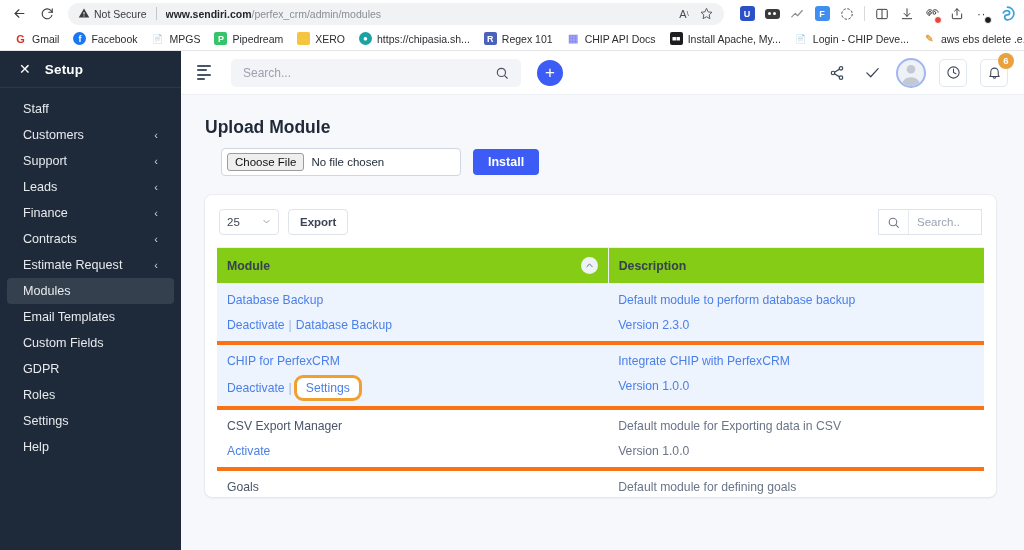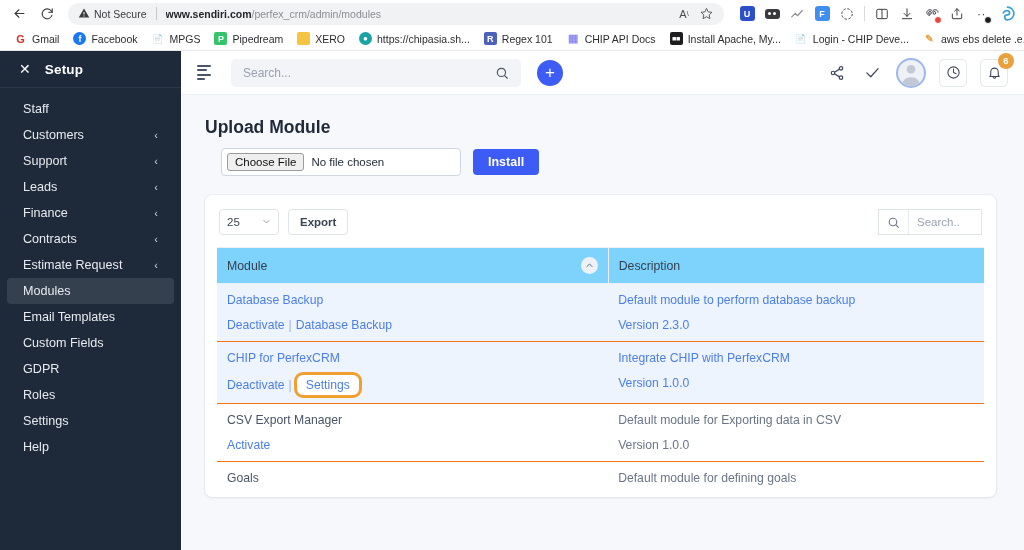--- a/index.html
+++ b/index.html
@@ -334,42 +334,42 @@
     font-size: 11.5px; color: #3b4453;
     padding: 0 8px;
     font-family: "Liberation Sans", sans-serif;
   }
   .tbl-search input::placeholder { color: #9aa2b1; }
 
   table { width: 100%; border-collapse: collapse; table-layout: fixed; }
   th {
     text-align: left;
     font-size: 12.3px;
-    font-weight: 400;
+    font-weight: 700;
     color: #36404f;
     padding: 9px 10px;
     border-top: 1px solid #eceff4;
     border-bottom: 1px solid #eceff4;
-    background: #7dd3fc;
+    background: #84cc16;
   }
   th.col-module { width: 51%; border-right: 1px solid #eceff4; }
   .th-inner { display: flex; align-items: center; }
   .sort-pill {
     margin-left: auto;
     width: 17px; height: 17px;
     border-radius: 50%;
     background: #eef1f6;
     display: flex; align-items: center; justify-content: center;
     font-size: 8px; color: #5d6878;
   }
   td {
     padding: 9px 10px;
     font-size: 12.2px;
     vertical-align: top;
-    border-bottom: 1px solid #f97316;
+    border-bottom: 4px solid #f97316;
   }
   tr.active-row td { background: #eef4fd; }
   tr.active-row td, tr.active-row td a { color: #4b7fe8; }
   .cell-line { display: block; }
   .cell-line.first { margin-bottom: 11px; }
   .mod-name { color: #4b7fe8; }
   tr.inactive-row .mod-name { color: #4a5568; }
   tr.inactive-row td { color: #6b7588; }
   a.lnk { color: #4b7fe8; text-decoration: none; }
   .pipe { color: #9db4e6; margin: 0 4px; }

